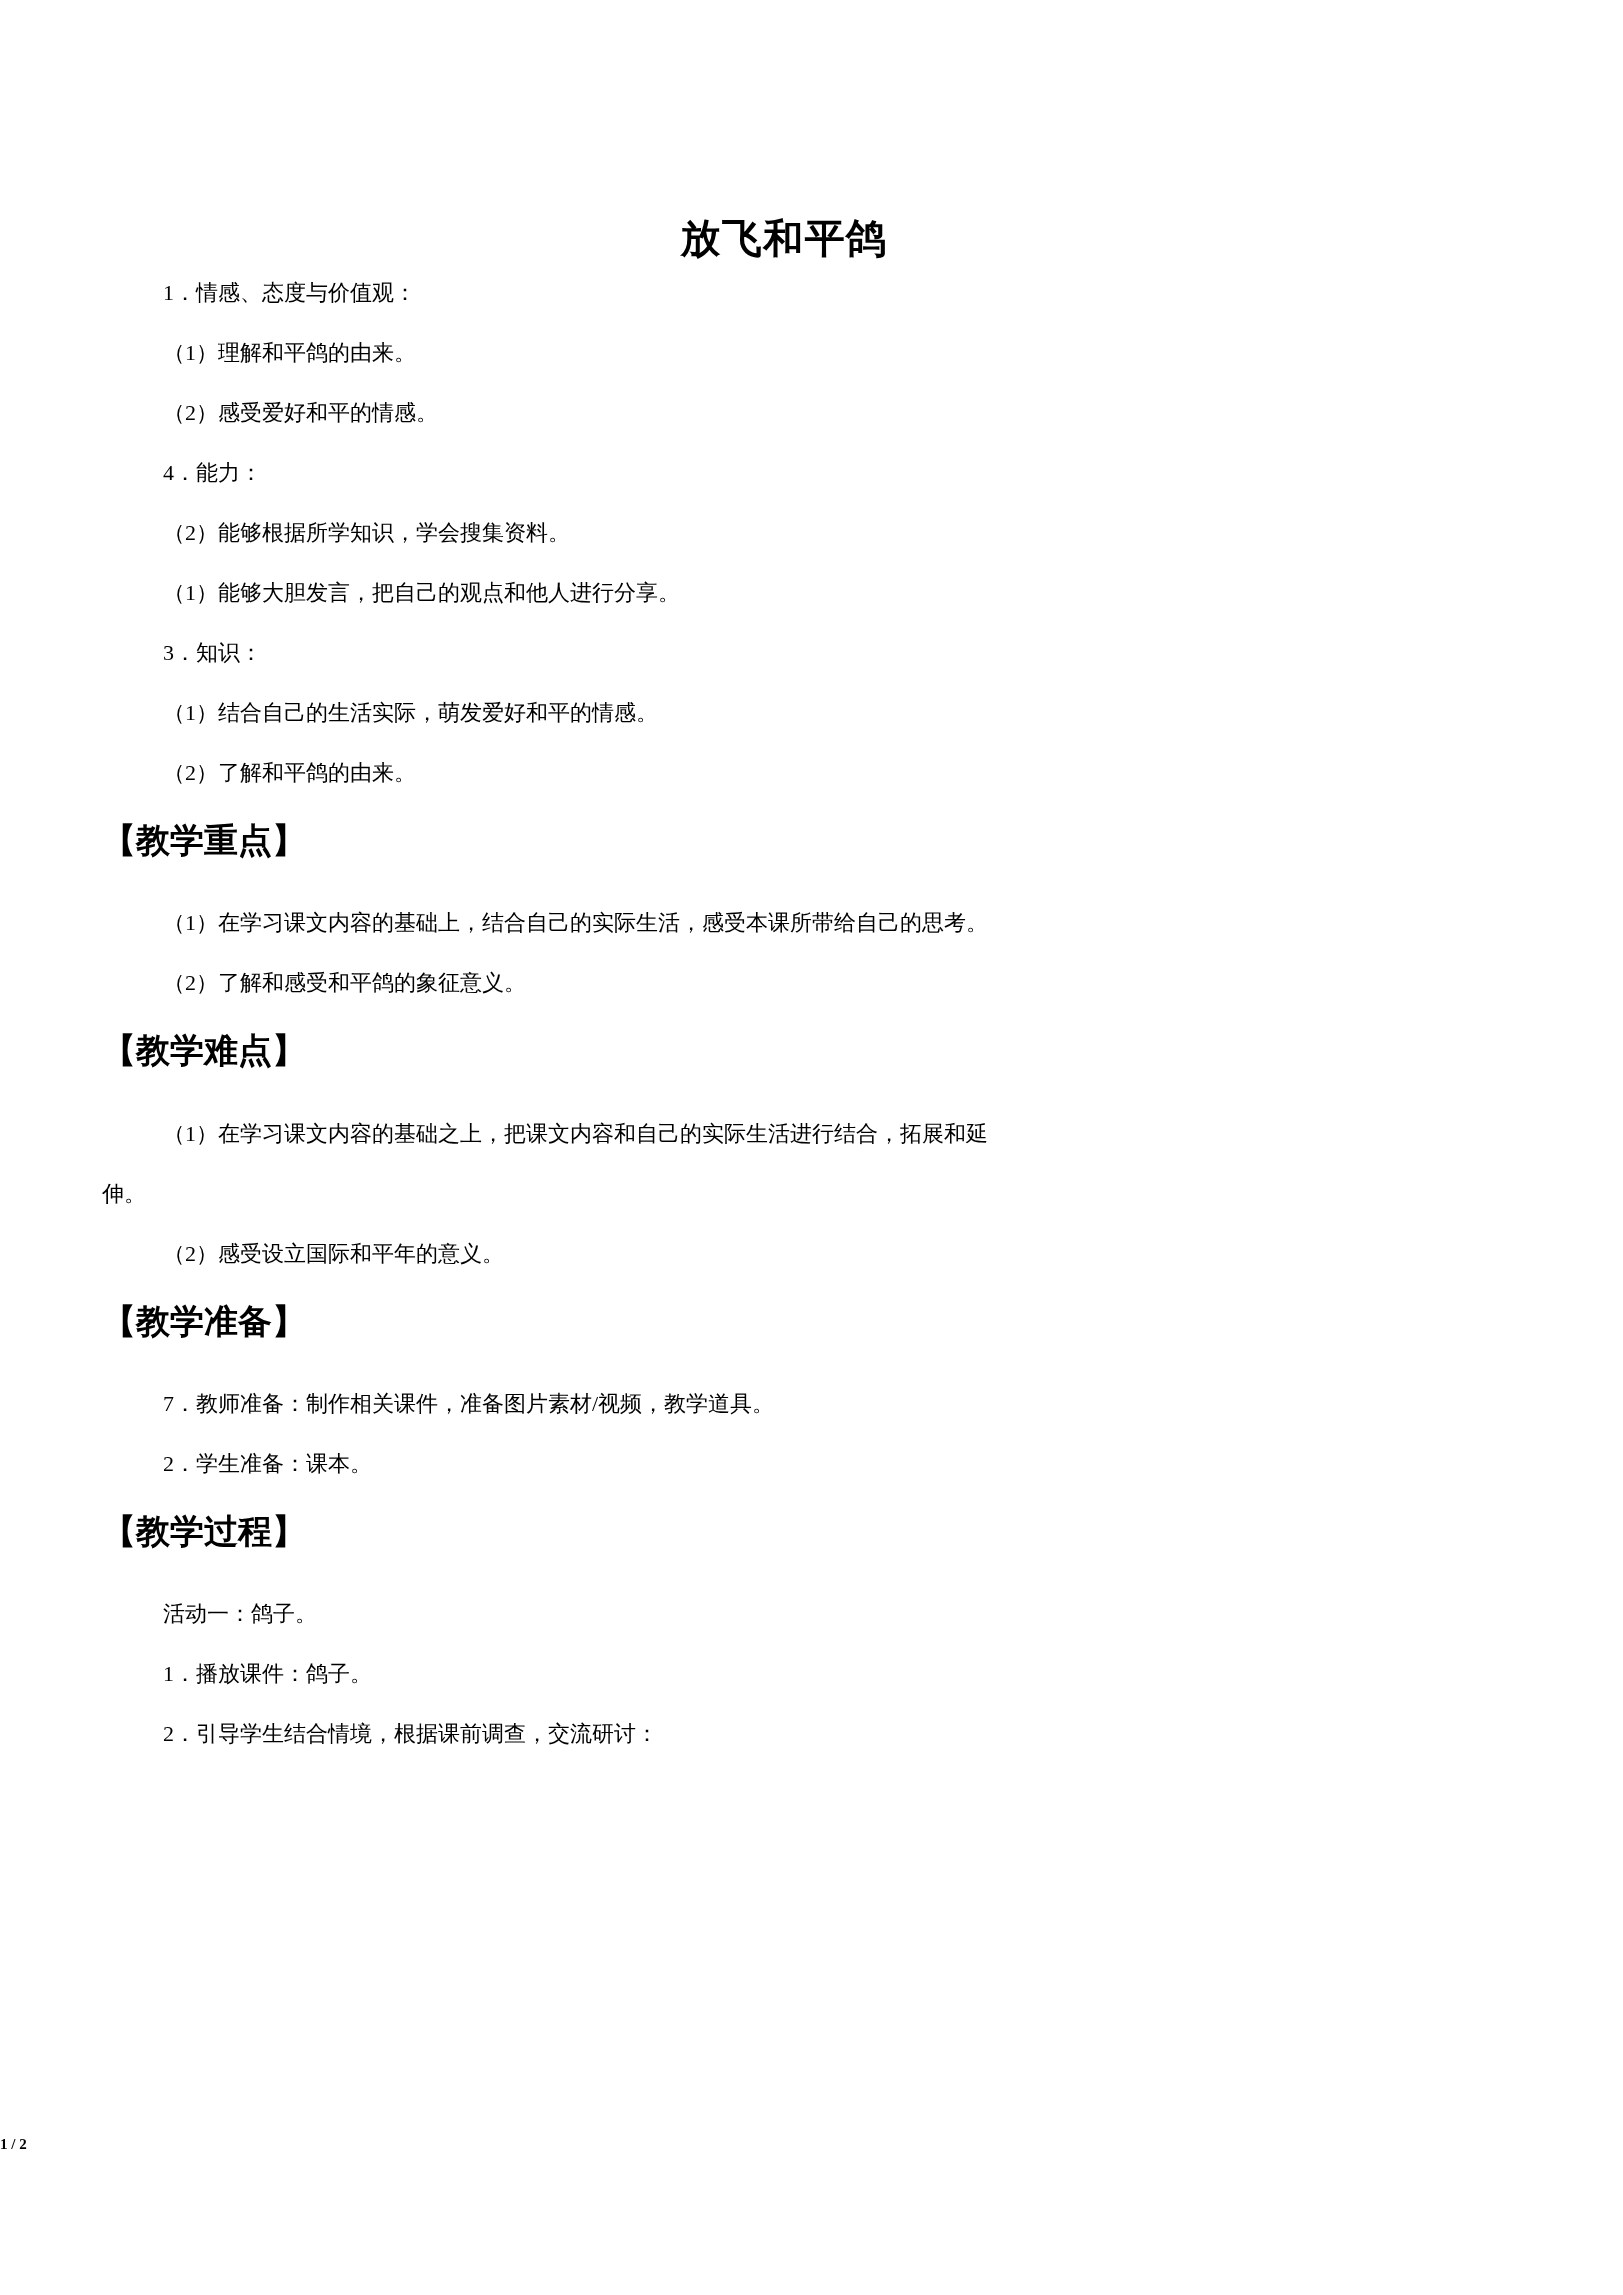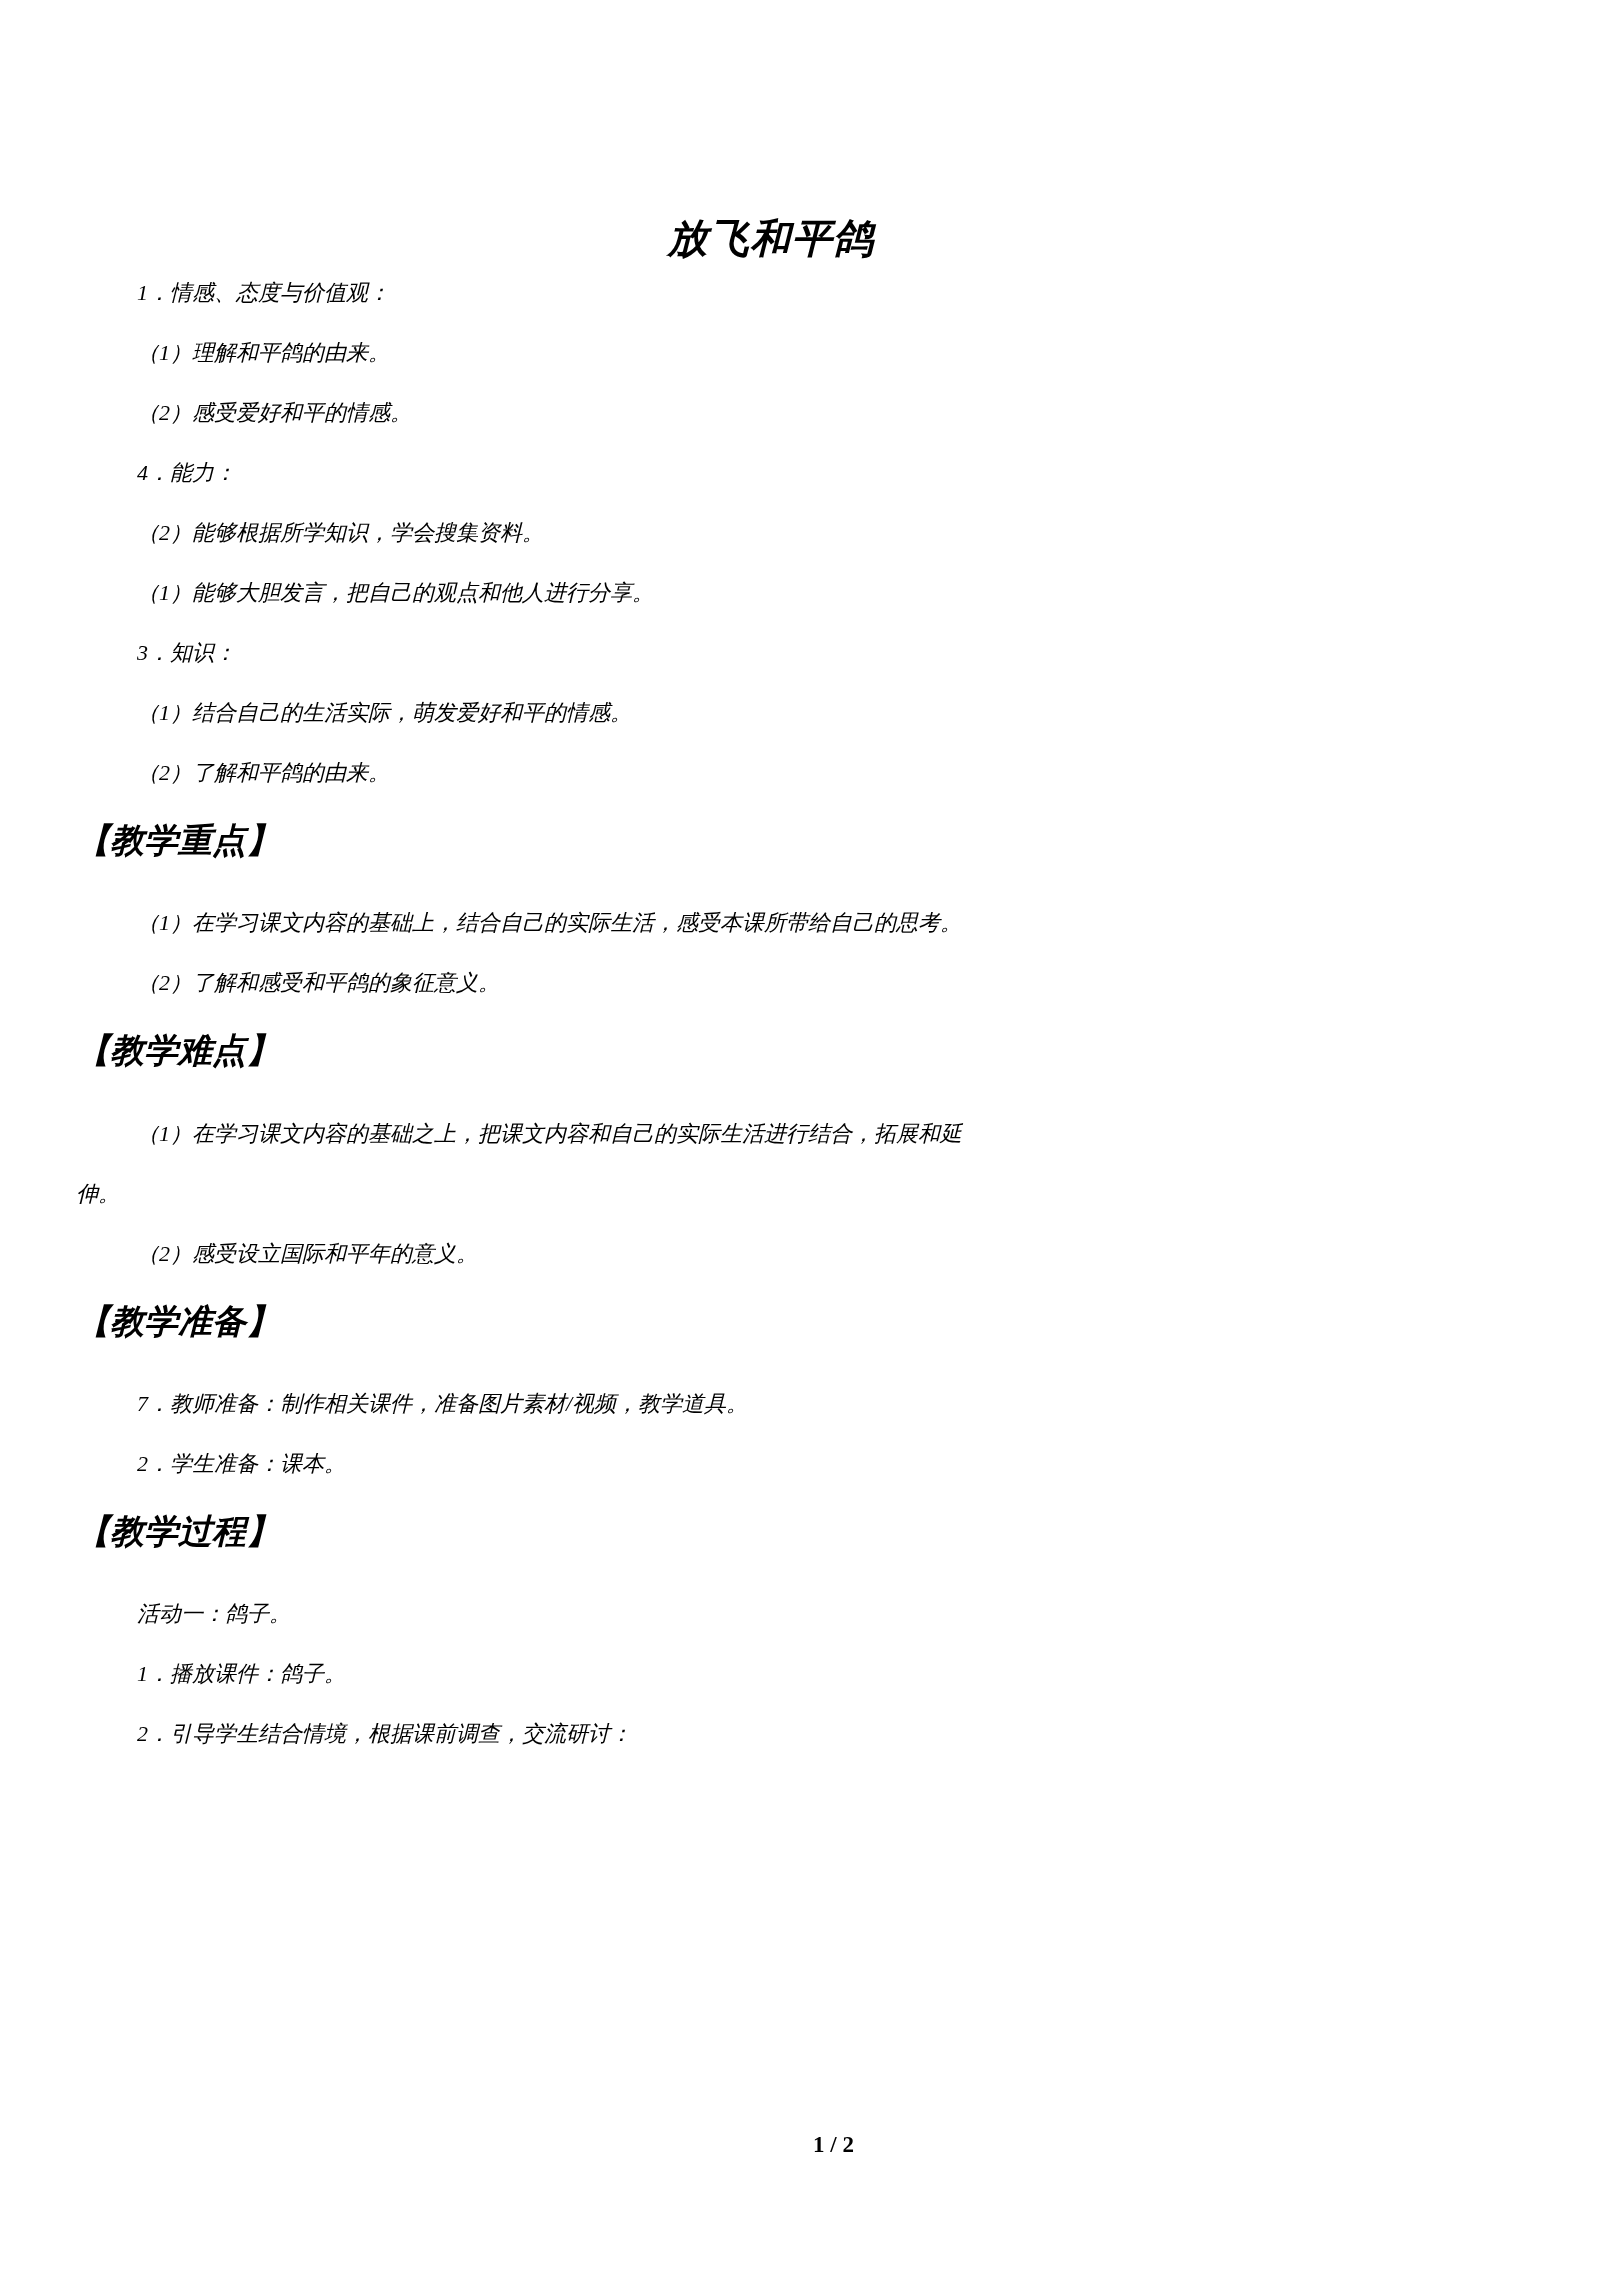--- a/index.html
+++ b/index.html
@@ -10,22 +10,21 @@
   .page {
     position: relative;
     width: 1623px;
     height: 2295px;
     background: #ffffff;
     color: #000000;
     font-family: "Liberation Serif", "DejaVu Serif", serif;
     overflow: hidden;
   }
   .content {
-    padding: 0 157px 0 76px;
-    font-style: italic;
+    padding: 0 157px 0 102px;
   }
   .doc-title {
     margin: 215px 0 0 0;
     text-align: center;
     font-size: 40px;
     font-weight: bold;
     line-height: 48px;
     letter-spacing: 1.4px;
   }
   .section-heading {
@@ -45,25 +44,24 @@
     white-space: normal;
   }
   .line.continuation {
     text-indent: 0;
   }
   .page-footer {
     position: absolute;
     top: 2128px;
     left: 0;
     right: 0;
-    text-align: center;
-    font-size: 23px;
+    text-align: left;
+    font-size: 15px;
     font-weight: bold;
     line-height: 33px;
-    padding-left: 44px;
   }
 </style>
 </head>
 <body>
 
 <div class="page">
   <div class="content">
 
     <h1 class="doc-title">放飞和平鸽</h1>
 

